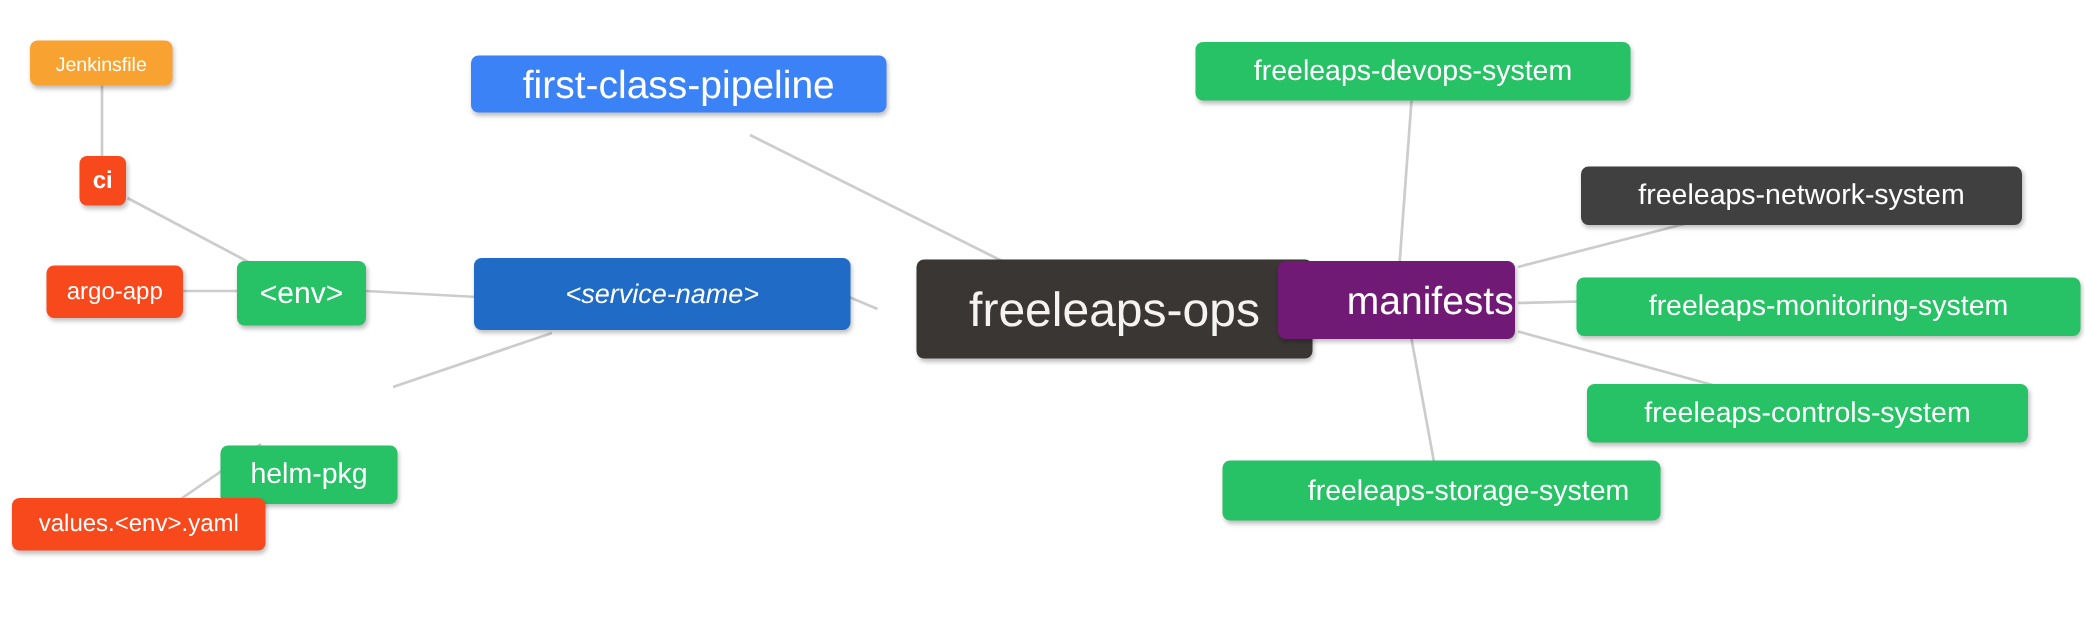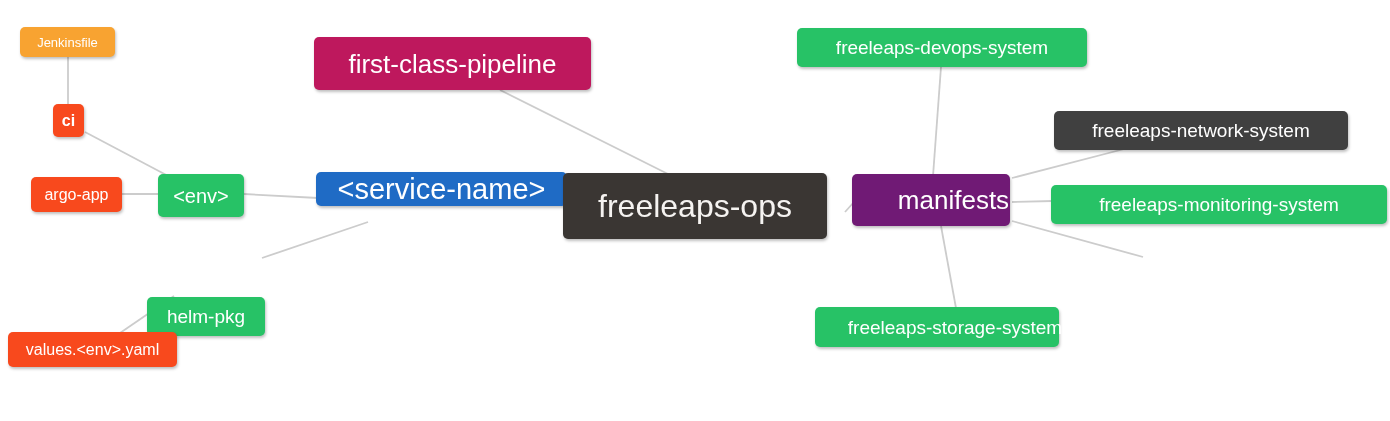--- a/index.html
+++ b/index.html
@@ -61,30 +61,31 @@
   <div class="node bold" style="left: 53px; top: 104px; width: 31px; height: 33px; font-size: 16px; background-color: rgb(248, 73, 29);">ci</div>
 
   <div class="node" style="left: 31px; top: 177px; width: 91px; height: 35px; font-size: 16px; background-color: rgb(248, 73, 29);">argo-app</div>
 
   <div class="node" style="left: 158px; top: 174px; width: 86px; height: 43px; font-size: 20px; background-color: rgb(39, 194, 102);">&lt;env&gt;</div>
 
   <div class="node" style="left: 147px; top: 257px; width: 118px; height: 39px; font-size: 19px; background-color: rgb(39, 194, 102); margin-top: 40px;">helm-pkg</div>
 
   <div class="node" style="left: 8px; top: 332px; width: 169px; height: 35px; font-size: 16px; background-color: rgb(248, 73, 29);">values.&lt;env&gt;.yaml</div>
 
-  <div class="node" style="left: 314px; top: 37px; width: 277px; height: 53px; font-size: 26px; background-color: #be185d;">first-class-pipeline</div>
+  <div class="node" style="left: 314px; top: 37px; width: 277px; height: 38px; font-size: 26px; background-color: #3b82f6;">first-class-pipeline</div>
 
-  <div class="node" style="left: 316px; top: 172px; width: 251px; height: 34px; font-size: 29px; background-color: rgb(31, 107, 197);">&lt;service-name&gt;</div>
+  <div class="node" style="left: 316px; top: 172px; width: 251px; height: 48px; font-size: 18px; background-color: rgb(31, 107, 197); font-style: italic;">&lt;service-name&gt;</div>
 
-  <div class="node dark" style="left: 563px; top: 173px; width: 264px; height: 66px; font-size: 32px; background-color: rgb(58, 54, 51);">freeleaps-ops</div>
+  <div class="node dark" style="left: 611px; top: 173px; width: 264px; height: 66px; font-size: 32px; background-color: rgb(58, 54, 51);">freeleaps-ops</div>
 
   <div class="node" style="left: 852px; top: 174px; width: 158px; height: 52px; font-size: 26px; background-color: #701a75; padding-left: 45px;">manifests</div>
 
   <div class="node" style="left: 797px; top: 28px; width: 290px; height: 39px; font-size: 19px; background-color: rgb(39, 194, 102);">freeleaps-devops-system</div>
 
   <div class="node" style="left: 1054px; top: 111px; width: 294px; height: 39px; font-size: 19px; background-color: #404040;">freeleaps-network-system</div>
 
   <div class="node" style="left: 1051px; top: 185px; width: 336px; height: 39px; font-size: 19px; background-color: rgb(39, 194, 102);">freeleaps-monitoring-system</div>
 
+  <div class="node" style="left: 1058px; top: 256px; width: 294px; height: 39px; font-size: 19px; background-color: rgb(39, 194, 102);">freeleaps-controls-system</div>
 
-  <div class="node" style="left: 815px; top: 307px; width: 244px; height: 40px; font-size: 19px; background-color: rgb(39, 194, 102); padding-left: 36px;">freeleaps-storage-system</div>
+  <div class="node" style="left: 815px; top: 307px; width: 292px; height: 40px; font-size: 19px; background-color: rgb(39, 194, 102); padding-left: 36px;">freeleaps-storage-system</div>
 
 </div>
 
 </body></html>

